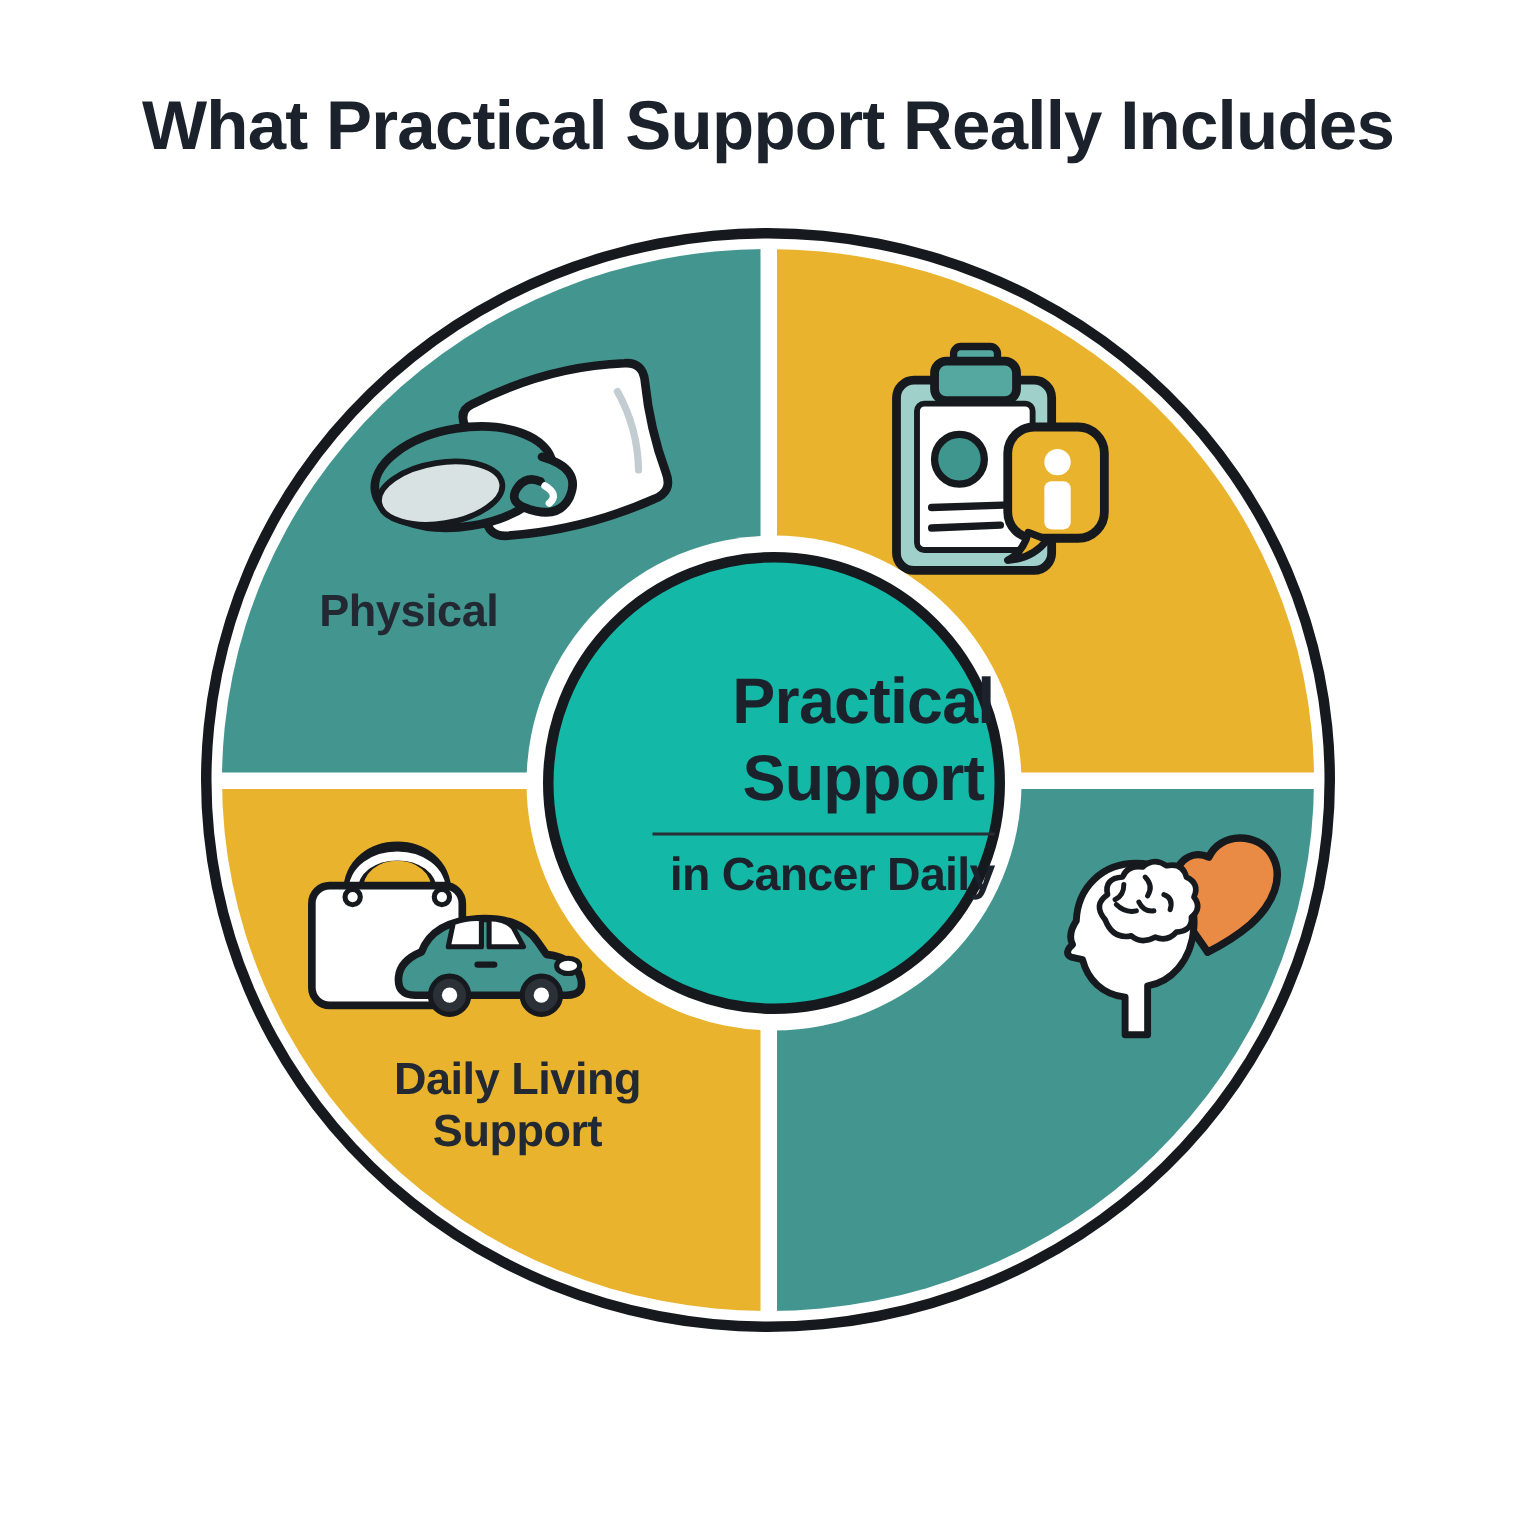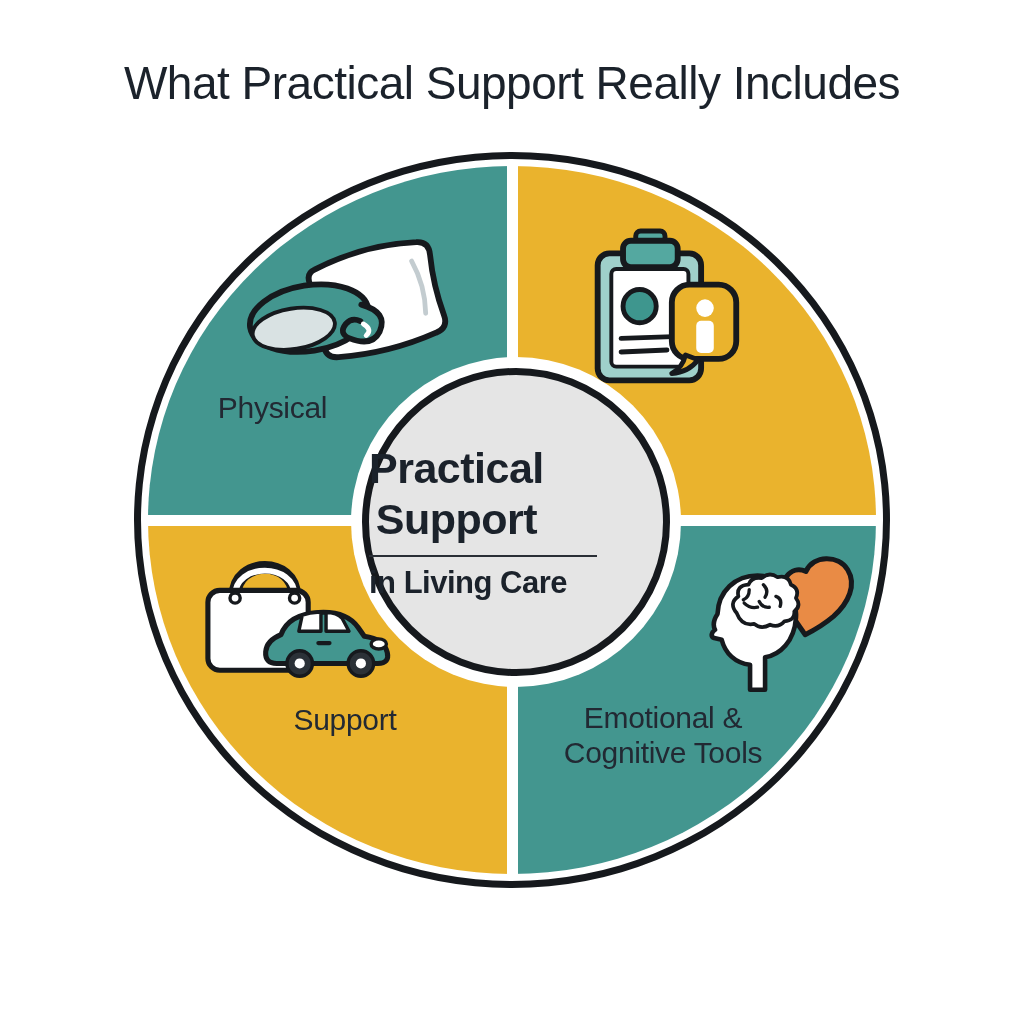--- a/index.html
+++ b/index.html
@@ -14,21 +14,21 @@
     overflow: hidden;
   }
 
   .title {
     position: absolute;
     top: 56px;
     left: 0;
     width: 1024px;
     text-align: center;
     font-size: 46px;
-    font-weight: 400;
+    font-weight: 700;
     letter-spacing: -0.5px;
     color: #1b222b;
   }
 
   
   .donut {
     position: absolute;
     left: 134px;
     top: 152px;
     width: 756px;
@@ -52,27 +52,27 @@
   }
   .quad { width: 100%; height: 100%; }
 
   
   .hub {
     position: absolute;
     left: 362px;
     top: 368px;
     width: 308px;
     height: 308px;
-    background: #e5e5e5;
+    background: #14b8a6;
     border: 7px solid #16191d;
     border-radius: 50%;
     box-shadow: 0 0 0 11px #ffffff;
     display: flex;
     flex-direction: column;
-    align-items: flex-start;
+    align-items: flex-end;
     justify-content: center;
   }
   .hub-title {
     font-size: 43px;
     font-weight: 700;
     color: #1b222b;
     line-height: 1.18;
     text-align: center;
     letter-spacing: -0.5px;
   }
@@ -86,21 +86,21 @@
     font-size: 31px;
     font-weight: 700;
     color: #1b222b;
     letter-spacing: -0.5px;
   }
 
   .seg-label {
     position: absolute;
     text-align: center;
     font-size: 30px;
-    font-weight: 400;
+    font-weight: 700;
     color: #222933;
     line-height: 1.17;
     letter-spacing: -0.3px;
   }
   .seg-label span { display: block; }
   #label-physical   { left: 165px; top: 390px; width: 215px; }
   #label-info       { left: 640px; top: 388px; width: 215px; }
   #label-daily      { left: 235px; top: 702px; width: 220px; }
   #label-emotional  { left: 538px; top: 700px; width: 250px; }
 
@@ -181,29 +181,26 @@
       <path d="M86 170 L86 140 C68 138 56 126 52 110 L43 108 C38 106 40 101 44 98 C41 92 43 85 47 79 C48 52 68 33 95 33 C124 33 143 55 141 84 C139 112 122 128 104 131 L104 170 Z" fill="#ffffff" stroke="#16191d" stroke-width="5.5" stroke-linejoin="round"></path>
       <path d="M70 78 q-10 -12 2 -20 q-3 -13 12 -14 q4 -10 16 -8 q9 -8 19 -1 q13 -3 16 9 q11 5 6 16 q7 9 -2 16 q1 11 -12 12 q-7 8 -17 4 q-11 6 -19 -1 q-15 3 -21 -13 z" fill="#ffffff" stroke="#16191d" stroke-width="4.5" stroke-linejoin="round"></path>
       <path d="M85 50 q0 9 -7 12 M102 44 q7 7 2 15 M117 58 q8 3 5 12 M79 66 q7 7 16 5 M97 64 q4 8 12 7" fill="none" stroke="#16191d" stroke-width="4" stroke-linecap="round"></path>
     </svg>
   </div>
 
   <div class="seg-label" id="label-physical">
     <span>Physical</span>
   </div>
   <div class="seg-label" id="label-daily">
+    <span>Daily Living</span>
     <span>Support</span>
-  </div>
-  <div class="seg-label" id="label-emotional">
-    <span>Emotional &amp;</span>
-    <span>Cognitive Tools</span>
   </div>
 
   <div class="hub">
     <div class="hub-title">
       <span style="display:block;">Practical</span>
       <span style="display:block;">Support</span>
     </div>
     <div class="hub-divider"></div>
-    <div class="hub-subtitle">in Living Care</div>
+    <div class="hub-subtitle">in Cancer Daily</div>
   </div>
 
 </div>
 
 </body></html>

